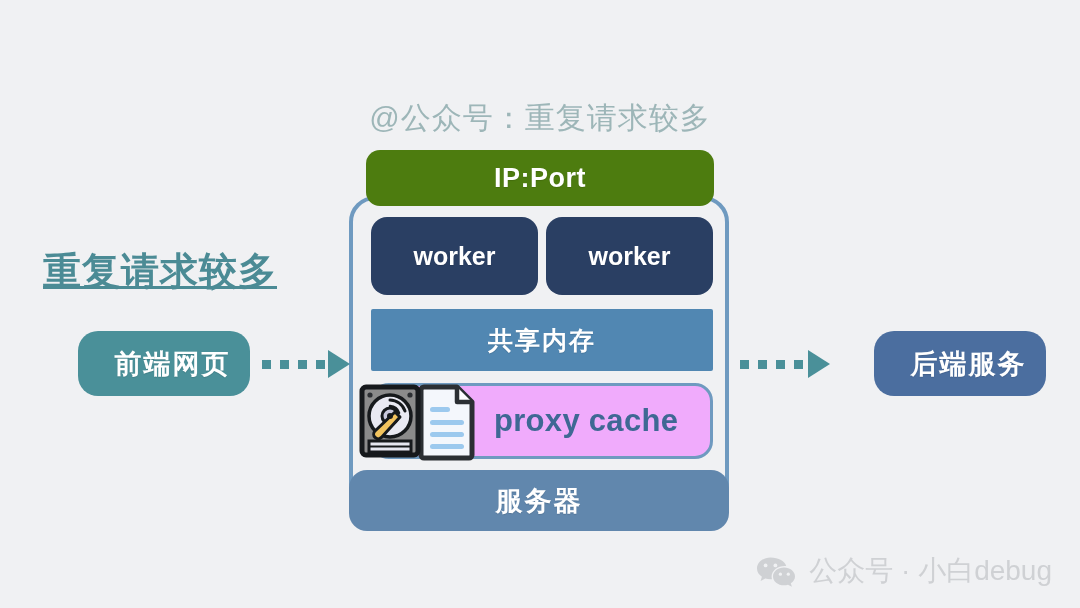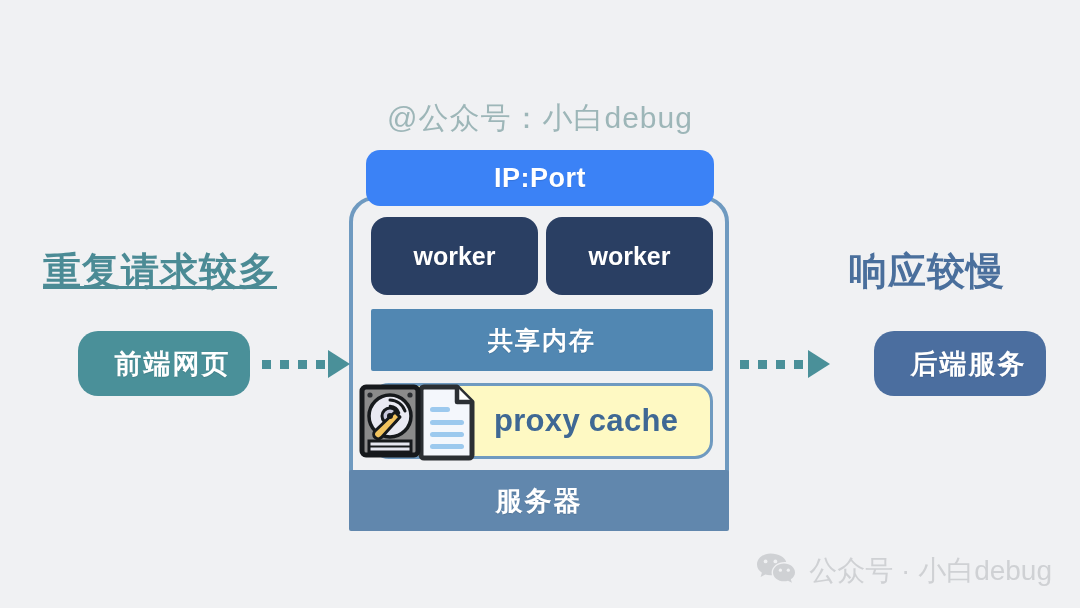--- a/index.html
+++ b/index.html
@@ -59,21 +59,21 @@
     color: #ffffff;
     font-weight: bold;
     text-shadow: 0 1px 1px rgba(0,0,0,.12);
   }
 
   .ipport {
     left: 366px;
     top: 150px;
     width: 348px;
     height: 56px;
-    background: #3b82f6;
+    background: #4d7c0f;
     border-radius: 14px;
     font-size: 27px;
     letter-spacing: .5px;
     z-index: 5;
   }
 
   .worker-a {
     left: 371px;
     top: 217px;
     width: 167px;
@@ -105,21 +105,21 @@
     letter-spacing: 2px;
     z-index: 6;
   }
 
   .cache-card {
     position: absolute;
     left: 371px;
     top: 383px;
     width: 342px;
     height: 76px;
-    background: #fef9c3;
+    background: #f0abfc;
     border: 3px solid #6f9ac0;
     border-radius: 18px;
     box-sizing: border-box;
     display: flex;
     align-items: center;
     z-index: 6;
   }
   .cache-label {
     font-size: 31px;
     font-weight: bold;
@@ -145,21 +145,21 @@
     height: 80px;
     z-index: 7;
   }
 
   .serverbox {
     left: 349px;
     top: 470px;
     width: 380px;
     height: 61px;
     background: #6187ad;
-    border-radius: 2px;
+    border-radius: 18px;
     font-size: 27px;
     letter-spacing: 2px;
     z-index: 9;
   }
 
   
   .head {
     position: absolute;
     font-size: 38px;
     font-weight: bold;
@@ -228,34 +228,34 @@
     border-left: 22px solid #4a9099;
     margin-left: -1px;
   }
 
   
   .wm-bot {
     position: absolute;
     right: 28px;
     bottom: 18px;
     display: flex;
-    align-items: flex-start;
+    align-items: flex-end;
     gap: 13px;
     color: #cfd1d4;
     font-size: 28px;
     white-space: nowrap;
   }
   .wm-bot .wechat-icon { display: block; }
 </style>
 </head>
 <body>
 
 <div class="stage">
 
-  <div class="wm-top">@公众号：小白debug</div>
+  <div class="wm-top">@公众号：重复请求较多</div>
 
   <div class="server-outline"></div>
 
   <div class="box ipport">IP:Port</div>
 
   <div class="box worker-a">worker</div>
   <div class="box worker-b">worker</div>
 
   <div class="box shmem">共享内存</div>
 
@@ -284,21 +284,20 @@
     <rect x="13" y="26" width="20" height="5" rx="2.5" fill="#9cc9ee"></rect>
     <rect x="13" y="39" width="34" height="5" rx="2.5" fill="#9cc9ee"></rect>
     <rect x="13" y="51" width="34" height="5" rx="2.5" fill="#9cc9ee"></rect>
     <rect x="13" y="63" width="34" height="5" rx="2.5" fill="#9cc9ee"></rect>
   </svg>
 
   <div class="box serverbox">服务器</div>
 
   <div class="head head-left">重复请求较多</div>
 
-  <div class="head head-right">响应较慢</div>
 
   <div class="pill pill-left">前端网页</div>
 
   <div class="pill pill-right">后端服务</div>
 
   <div class="arrow arrow-left">
     <div class="dashes"></div>
     <div class="head-tri"></div>
   </div>
 

